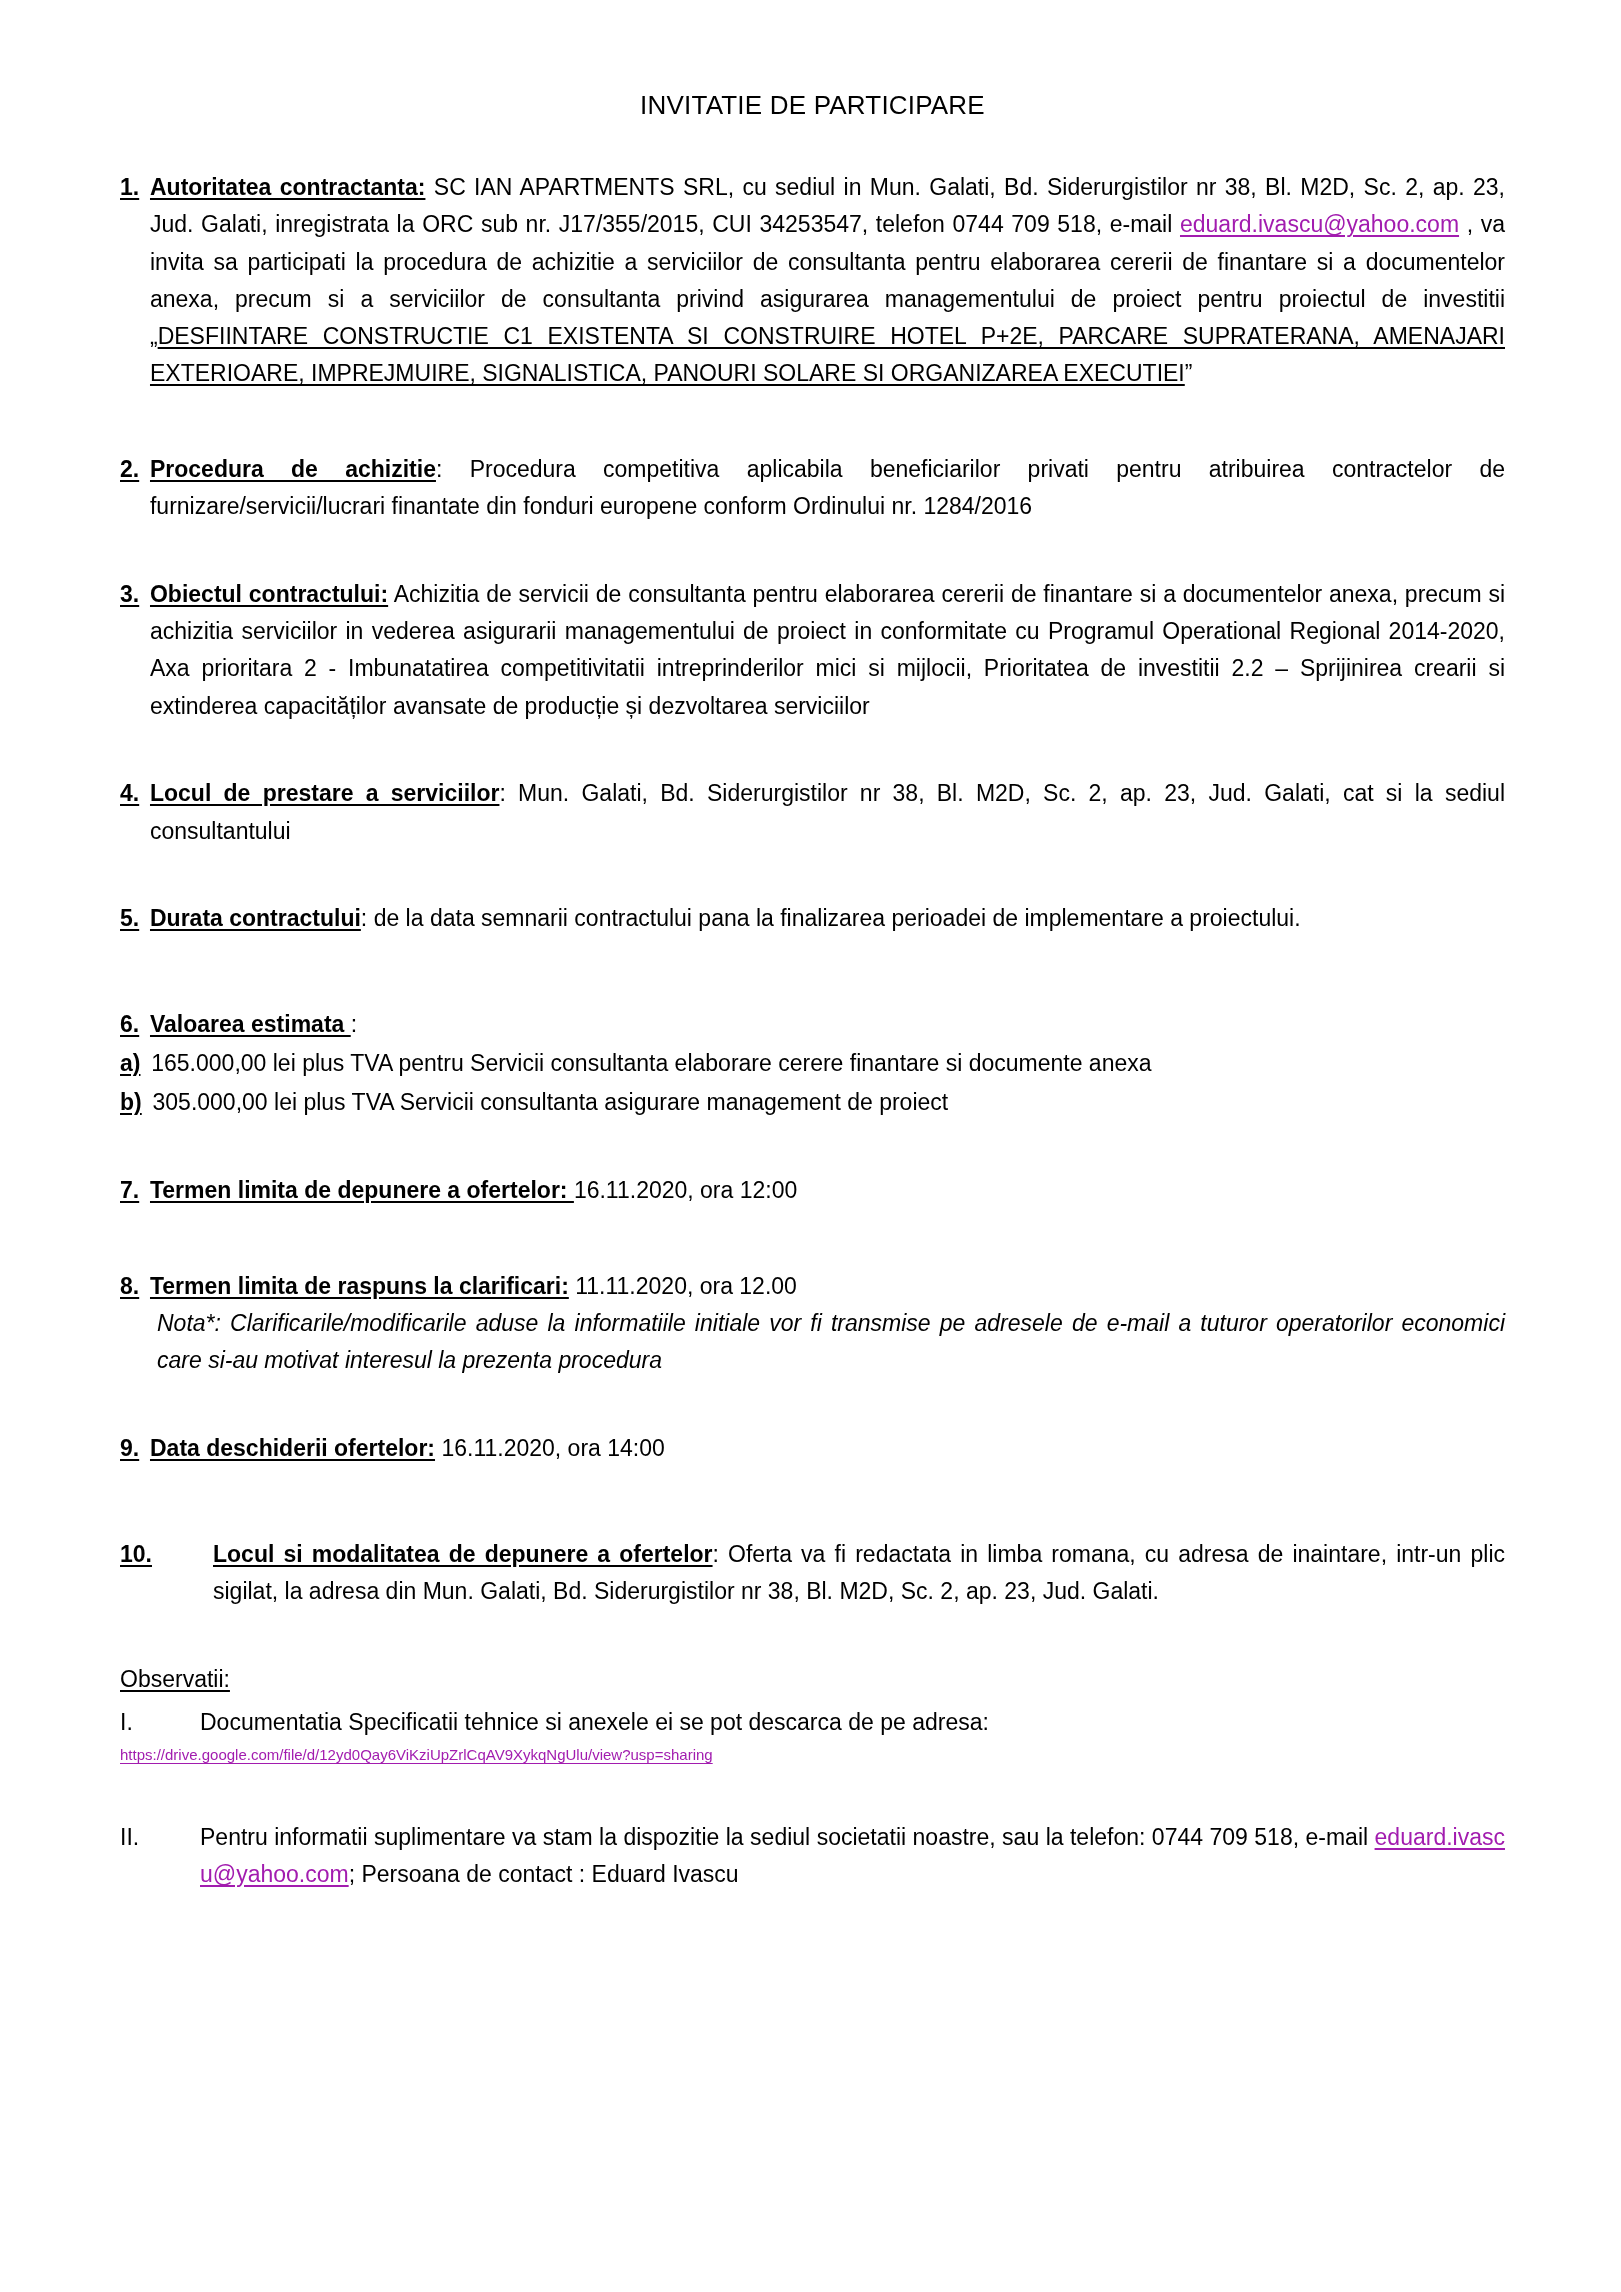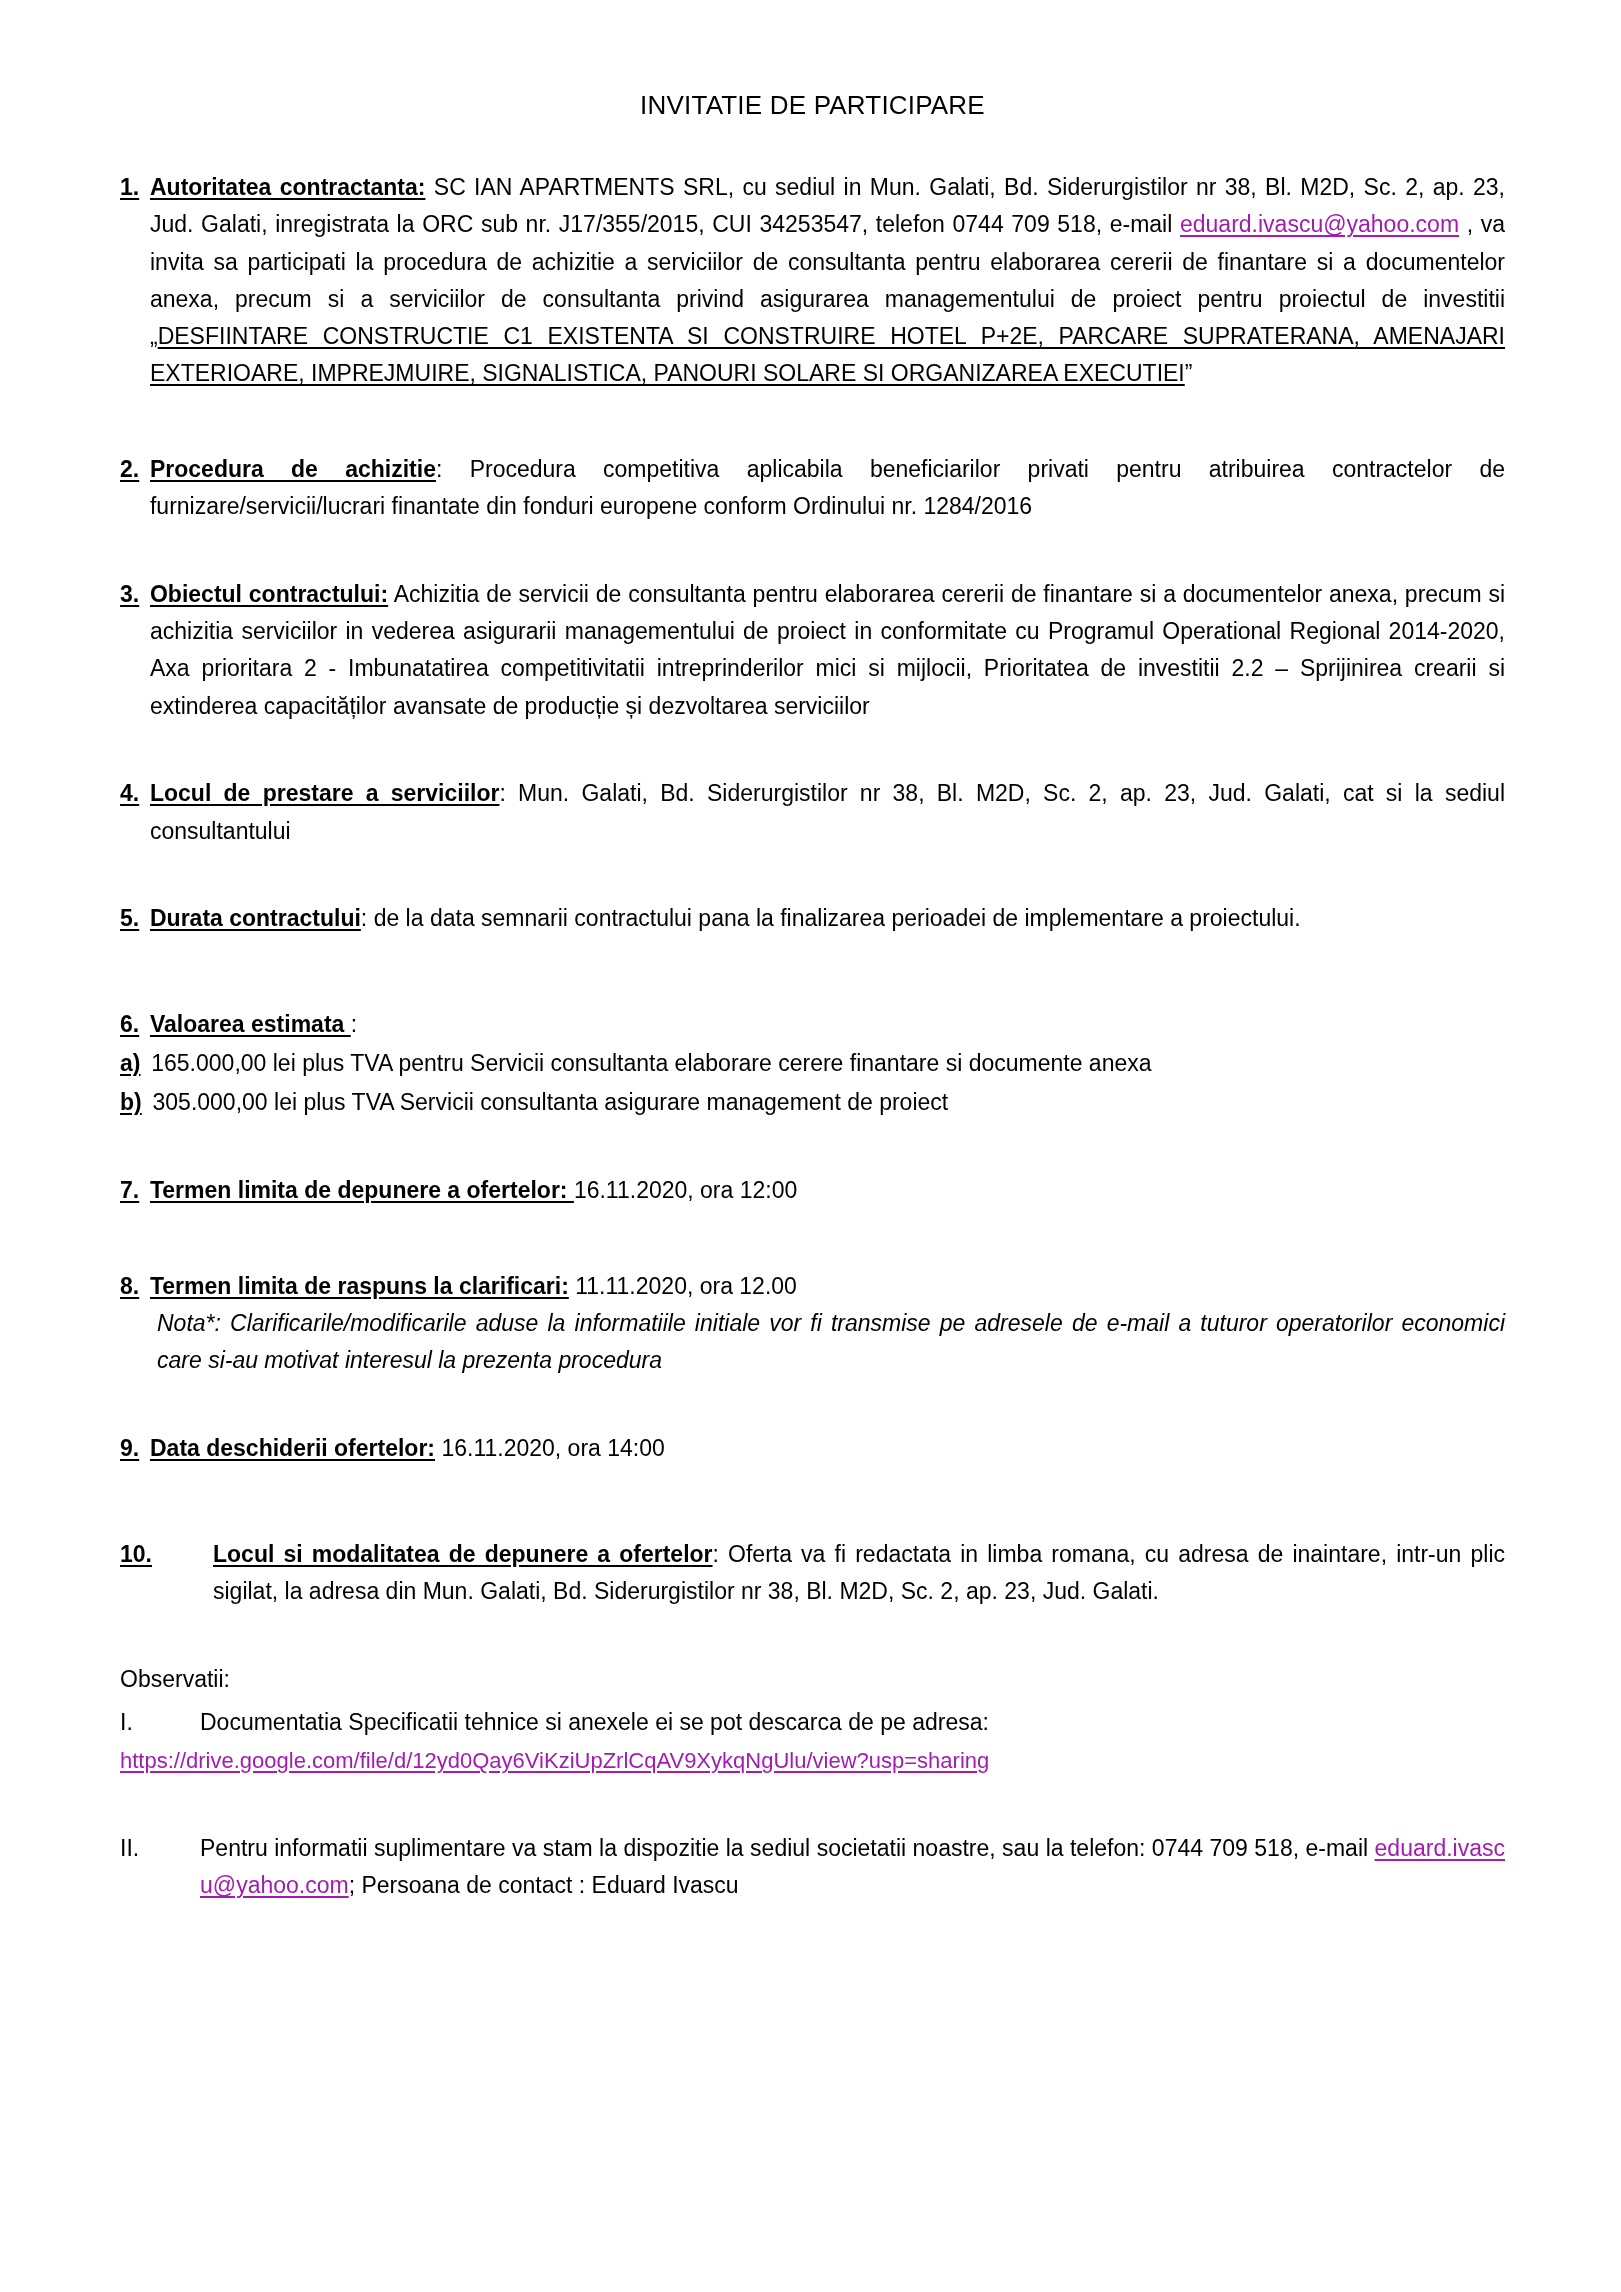--- a/index.html
+++ b/index.html
@@ -89,40 +89,41 @@
     text-decoration: underline;
     text-underline-offset: 2.9px;
     margin-right: 10.8px;
     flex: 0 0 auto;
   }
   .indent-body {
     padding-left: 37px;
   }
   .obs-head {
     font-size: 23px;
+    text-decoration: underline;
     text-underline-offset: 2.9px;
     margin: 0 0 5.9px 0;
     line-height: 1.62;
   }
   .obs-item {
     display: flex;
     align-items: flex-start;
     font-size: 23px;
     line-height: 1.62;
   }
   .obs-item .roman {
     flex: 0 0 auto;
     width: 80px;
   }
   .obs-item .obs-body {
     flex: 1 1 auto;
     text-align: justify;
   }
   .url-line {
-    font-size: 22px;
+    font-size: 15px;
     line-height: 1.62;
     margin-top: 2px;
   }
   .sp-10 { height: 21.6px; }
   .sp-14 { height: 29px; }
   .sp-18 { height: 39px; }
   .sp-24 { height: 51px; }
   .tight { margin-bottom: 0; }
 </style>
 </head>

